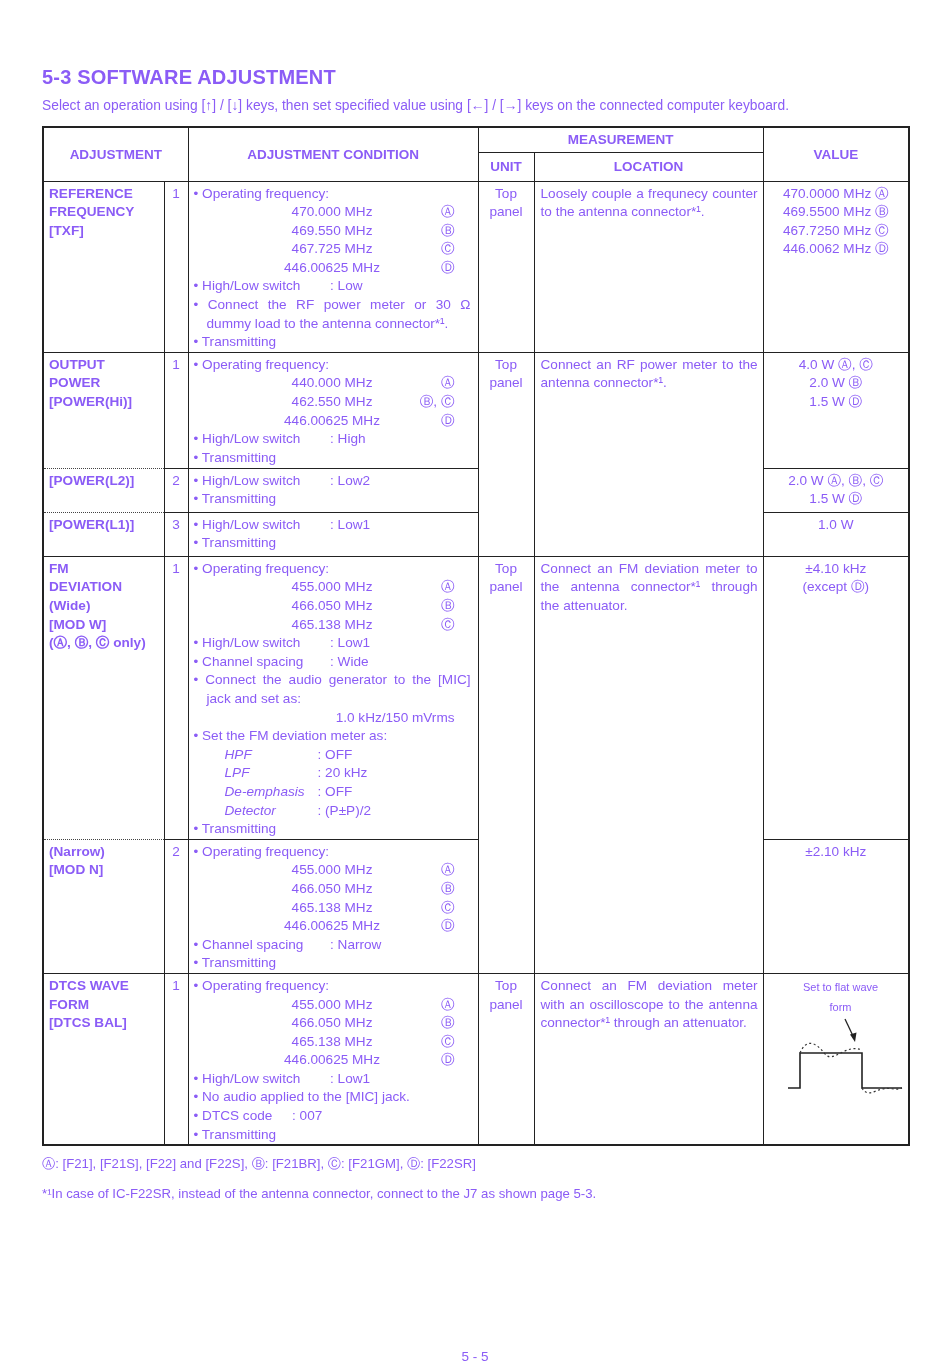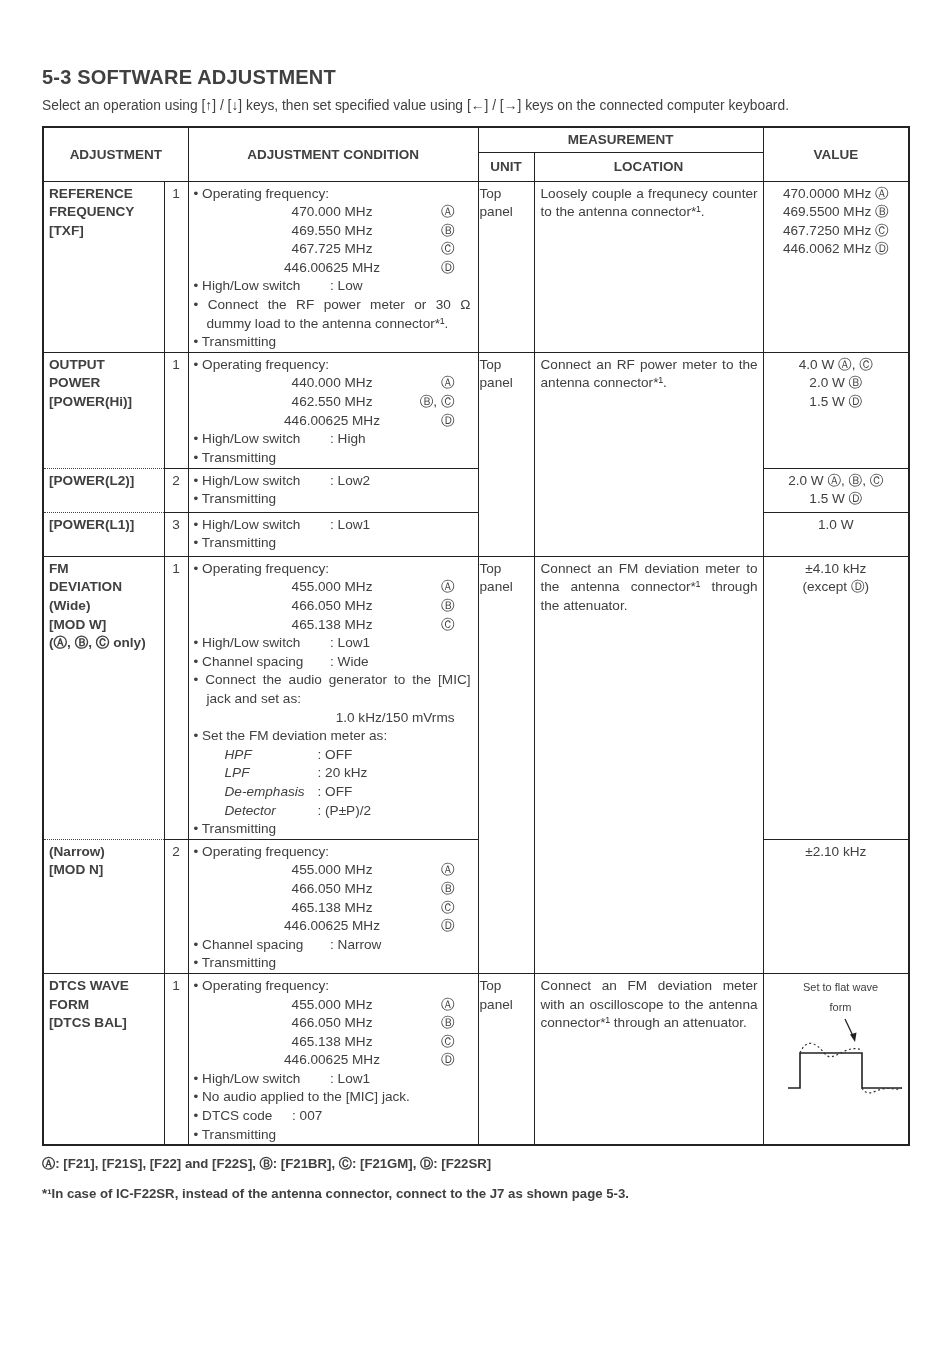--- a/index.html
+++ b/index.html
@@ -1,47 +1,47 @@
 <!DOCTYPE html>
 <html><head>
 <meta charset="utf-8">
 <style>
   html,body{margin:0;padding:0;background:#ffffff;}
   .page{position:relative;width:950px;height:1370px;background:#ffffff;
-        font-family:"Liberation Sans","DejaVu Sans",sans-serif;color:#404040;overflow:hidden;}
+        font-family:"Liberation Sans","DejaVu Sans",sans-serif;color:#8b5cf6;overflow:hidden;}
   .title{margin:66px 42px 0 42px;font-size:20px;font-weight:bold;letter-spacing:.2px;}
   .intro{margin:9px 42px 0 42px;font-size:13.8px;}
   table.adj{margin:13px 0 0 42px;width:866px;border-collapse:collapse;table-layout:fixed;
             border:2px solid #222;}
   col.c-adj{width:121px}col.c-step{width:24px}col.c-cond{width:290px}
   col.c-unit{width:56px}col.c-loc{width:229px}col.c-val{width:146px}
   th,td{border:1px solid #222;}
   th{font-size:13.5px;font-weight:bold;text-align:center;padding:1px 2px;}
   tr.h1{height:25px}tr.h2{height:29px}
   td{vertical-align:top;font-size:13.6px;line-height:18.6px;}
   td.adj{padding:3px 3px 0 5px;font-weight:bold;}
   td.step{text-align:center;padding-top:3px;}
   td.cond{padding:3px 7px 0 5px;}
-  td.unit{padding-top:3px;}
+  td.unit{text-align:center;padding-top:3px;}
   td.loc{padding:3px 5px 0 6px;text-align:justify;}
   td.val{text-align:center;padding-top:3px;}
   .b{padding-left:13px;text-indent:-13px;text-align:justify;}
   .kv .lbl{display:inline-block;text-indent:0;}
   .freq{display:grid;grid-template-columns:1fr auto 1fr;}
   .freq .fv{grid-column:2;}
   .freq .ft{grid-column:3;text-align:right;padding-right:16px;}
   .sub{padding-left:31px;}
   .sub .lbl{display:inline-block;width:93px;font-style:italic;}
   .rline{text-align:right;padding-right:16px;}
   .dbot{border-bottom:1.5px dotted #444;}
   .dtop{border-top:1.5px dotted #444;}
   .wavecell{text-align:left;padding:24px 2px 0 34px;}
   .wavelabel{font-size:11px;line-height:20px;width:86px;}
   .wavesvg{display:block;margin:0 0 0 -14px;}
-  .notes{margin:9px 42px 0 42px;font-size:13.2px;font-weight:bold;}
+  .notes{margin:9px 42px 0 42px;font-size:13.2px;}
   .note2{margin-top:13px;}
   .pagenum{position:absolute;left:0;right:0;bottom:6px;text-align:center;font-size:13.5px;}
 </style>
 </head>
 <body>
 
 <div class="page">
   <div class="title">5-3 SOFTWARE ADJUSTMENT</div>
   <div class="intro">Select an operation using [↑] / [↓] keys, then set specified value using [←] / [→] keys on the connected computer keyboard.</div>
 
@@ -289,13 +289,14 @@
               <path d="M16 36 C22 22 31 24 41 37 C49 47 62 26 78 33" stroke="#333" stroke-width="1.2" fill="none" stroke-dasharray="2 2.6"></path>
               <path d="M78 71 C83 80 90 74 98 72 C106 70 112 74 118 71" stroke="#333" stroke-width="1.2" fill="none" stroke-dasharray="2 2.6"></path>
             </svg>
           </td>
         </tr>
       </tbody>
   </table>
 
   <div class="notes">Ⓐ: [F21], [F21S], [F22] and [F22S], Ⓑ: [F21BR], Ⓒ: [F21GM], Ⓓ: [F22SR]</div>
   <div class="notes note2">*¹In case of IC-F22SR, instead of the antenna connector, connect to the J7 as shown page 5-3.</div>
+  <div class="pagenum">5 - 5</div>
 </div>
 
 </body></html>

